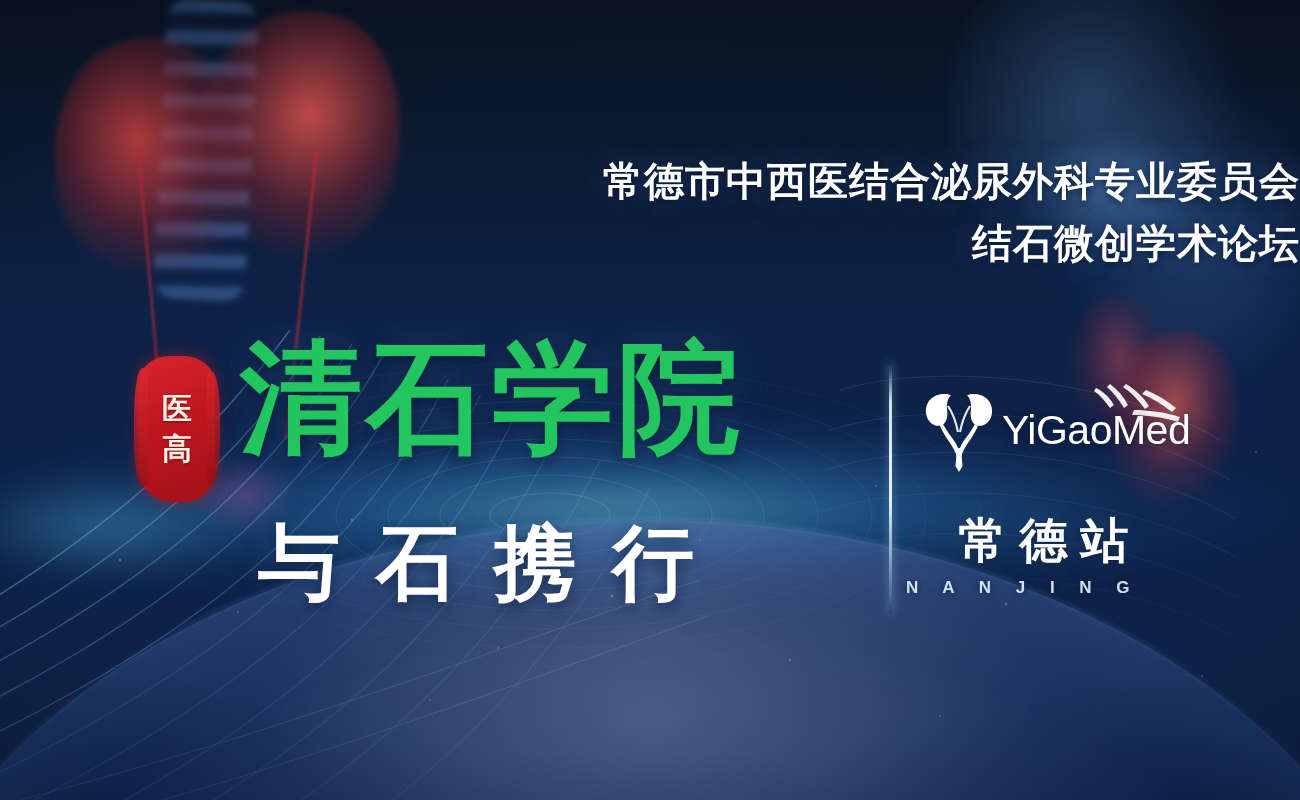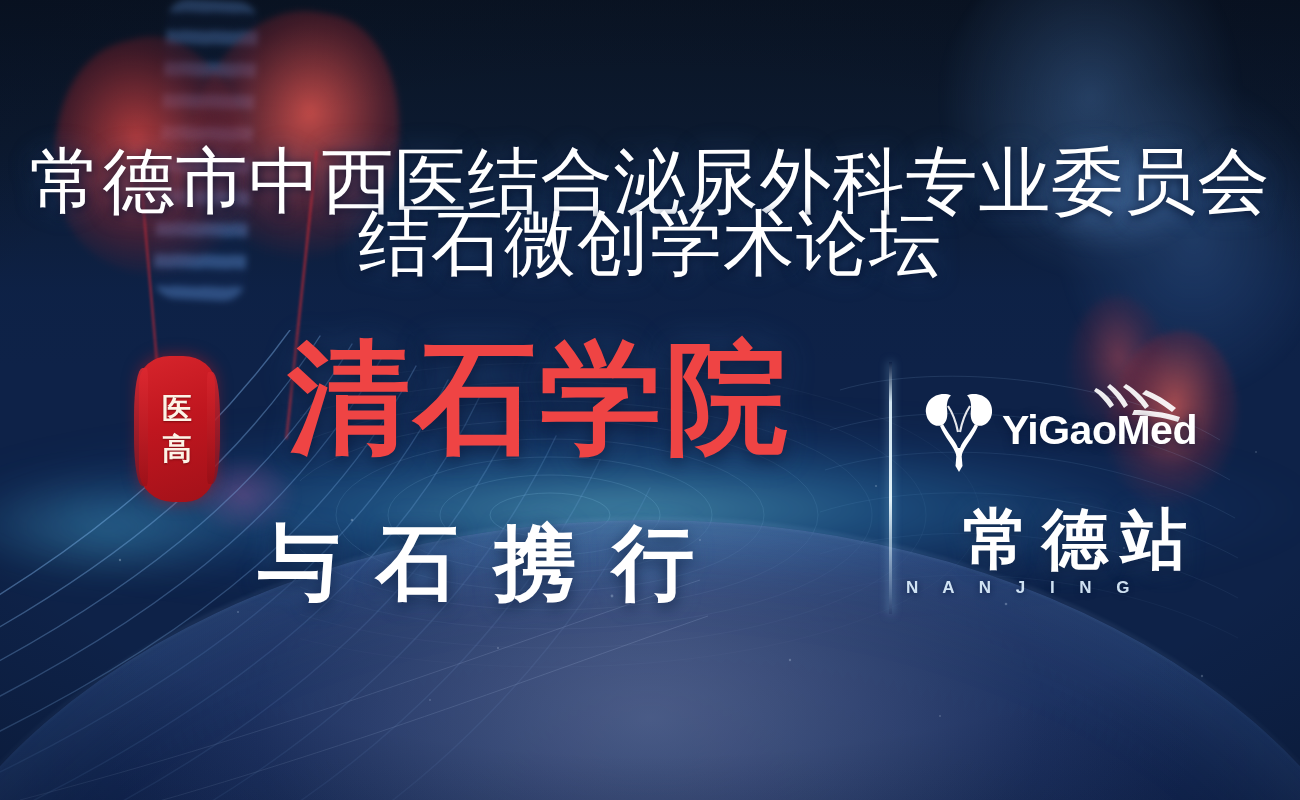--- a/index.html
+++ b/index.html
@@ -122,24 +122,24 @@
   .vignette{
     position:absolute;inset:0;
     background:radial-gradient(118% 92% at 50% 52%, rgba(0,0,0,0) 46%, rgba(4,10,26,.46) 82%, rgba(3,8,20,.72) 100%);
   }
 
   
   .content{position:absolute;inset:0;}
 
   .headline{
     position:absolute;left:0;right:0;top:150px;
-    text-align:center;color:#ffffff;
+    text-align:right;color:#ffffff;
     font-family:"DejaVu Sans","Liberation Sans",sans-serif;
-    font-weight:normal;
-    font-size:72px;line-height:62px;
+    font-weight:bold;
+    font-size:40px;line-height:62px;
     letter-spacing:1px;
     text-shadow:0 2px 10px rgba(4,14,40,.85),0 0 26px rgba(80,150,230,.35);
   }
   .headline .l2{display:block;}
 
   .seal{
     position:absolute;left:139px;top:356px;width:76px;height:146px;
   }
   .seal-body{
     position:absolute;inset:0;
@@ -160,26 +160,25 @@
   .seal-chars{
     position:absolute;inset:0;display:flex;flex-direction:column;
     align-items:center;justify-content:center;gap:10px;
     color:#fdf3e6;font-family:"DejaVu Sans","Liberation Sans",sans-serif;
     font-weight:bold;font-size:30px;line-height:30px;
     text-shadow:0 1px 2px rgba(110,8,14,.8);
   }
 
   .brand-cn{
     position:absolute;left:240px;top:336px;
-    color:#ef4444;
+    color:#22c55e;
     font-family:"DejaVu Sans","Liberation Sans",sans-serif;
     font-weight:bold;
     font-size:122px;line-height:124px;letter-spacing:4px;
     text-shadow:0 4px 18px rgba(5,18,48,.80),0 0 34px rgba(90,170,240,.28);
-    margin-left:48px;
   }
   .tagline-cn{
     position:absolute;left:258px;top:512px;
     color:#ffffff;
     font-family:"DejaVu Sans","Liberation Sans",sans-serif;
     font-weight:bold;
     font-size:82px;line-height:86px;letter-spacing:36px;
     text-shadow:0 4px 16px rgba(5,18,48,.75),0 0 28px rgba(110,195,255,.26);
     margin-top:8px;
   }
@@ -190,30 +189,30 @@
     filter:blur(.4px);
     box-shadow:0 0 10px rgba(160,220,255,.55);
   }
 
   .brandmark{position:absolute;left:918px;top:386px;width:300px;height:86px;}
   .brandmark .mark{position:absolute;left:0;top:2px;width:82px;height:84px;}
   .brandmark .wordmark{
     position:absolute;left:84px;top:22px;
     color:#ffffff;
     font-family:"Liberation Sans","DejaVu Sans",sans-serif;
-    font-weight:bold;font-size:41px;line-height:44px;letter-spacing:-.5px;
+    font-weight:normal;font-size:41px;line-height:44px;letter-spacing:-.5px;
     text-shadow:0 2px 9px rgba(6,22,55,.7);
   }
   .brandmark .swoosh{position:absolute;left:172px;top:-2px;width:92px;height:40px;}
 
   .station{
-    position:absolute;left:900px;top:504px;width:300px;text-align:right;
+    position:absolute;left:900px;top:504px;width:300px;text-align:center;
     color:#ffffff;
     font-family:"DejaVu Sans","Liberation Sans",sans-serif;
-    font-weight:bold;font-size:66px;line-height:72px;letter-spacing:13px;
+    font-weight:bold;font-size:48px;line-height:72px;letter-spacing:13px;
     text-shadow:0 4px 14px rgba(5,18,48,.72),0 0 24px rgba(120,200,255,.26);
   }
   .station-pinyin{
     position:absolute;left:906px;top:578px;width:272px;
     color:#dff1ff;
     font-family:"Liberation Sans","DejaVu Sans",sans-serif;
     font-weight:bold;font-size:17px;line-height:20px;letter-spacing:10px;
     text-align:left;
     opacity:.92;
     text-shadow:0 1px 6px rgba(6,22,55,.7);

